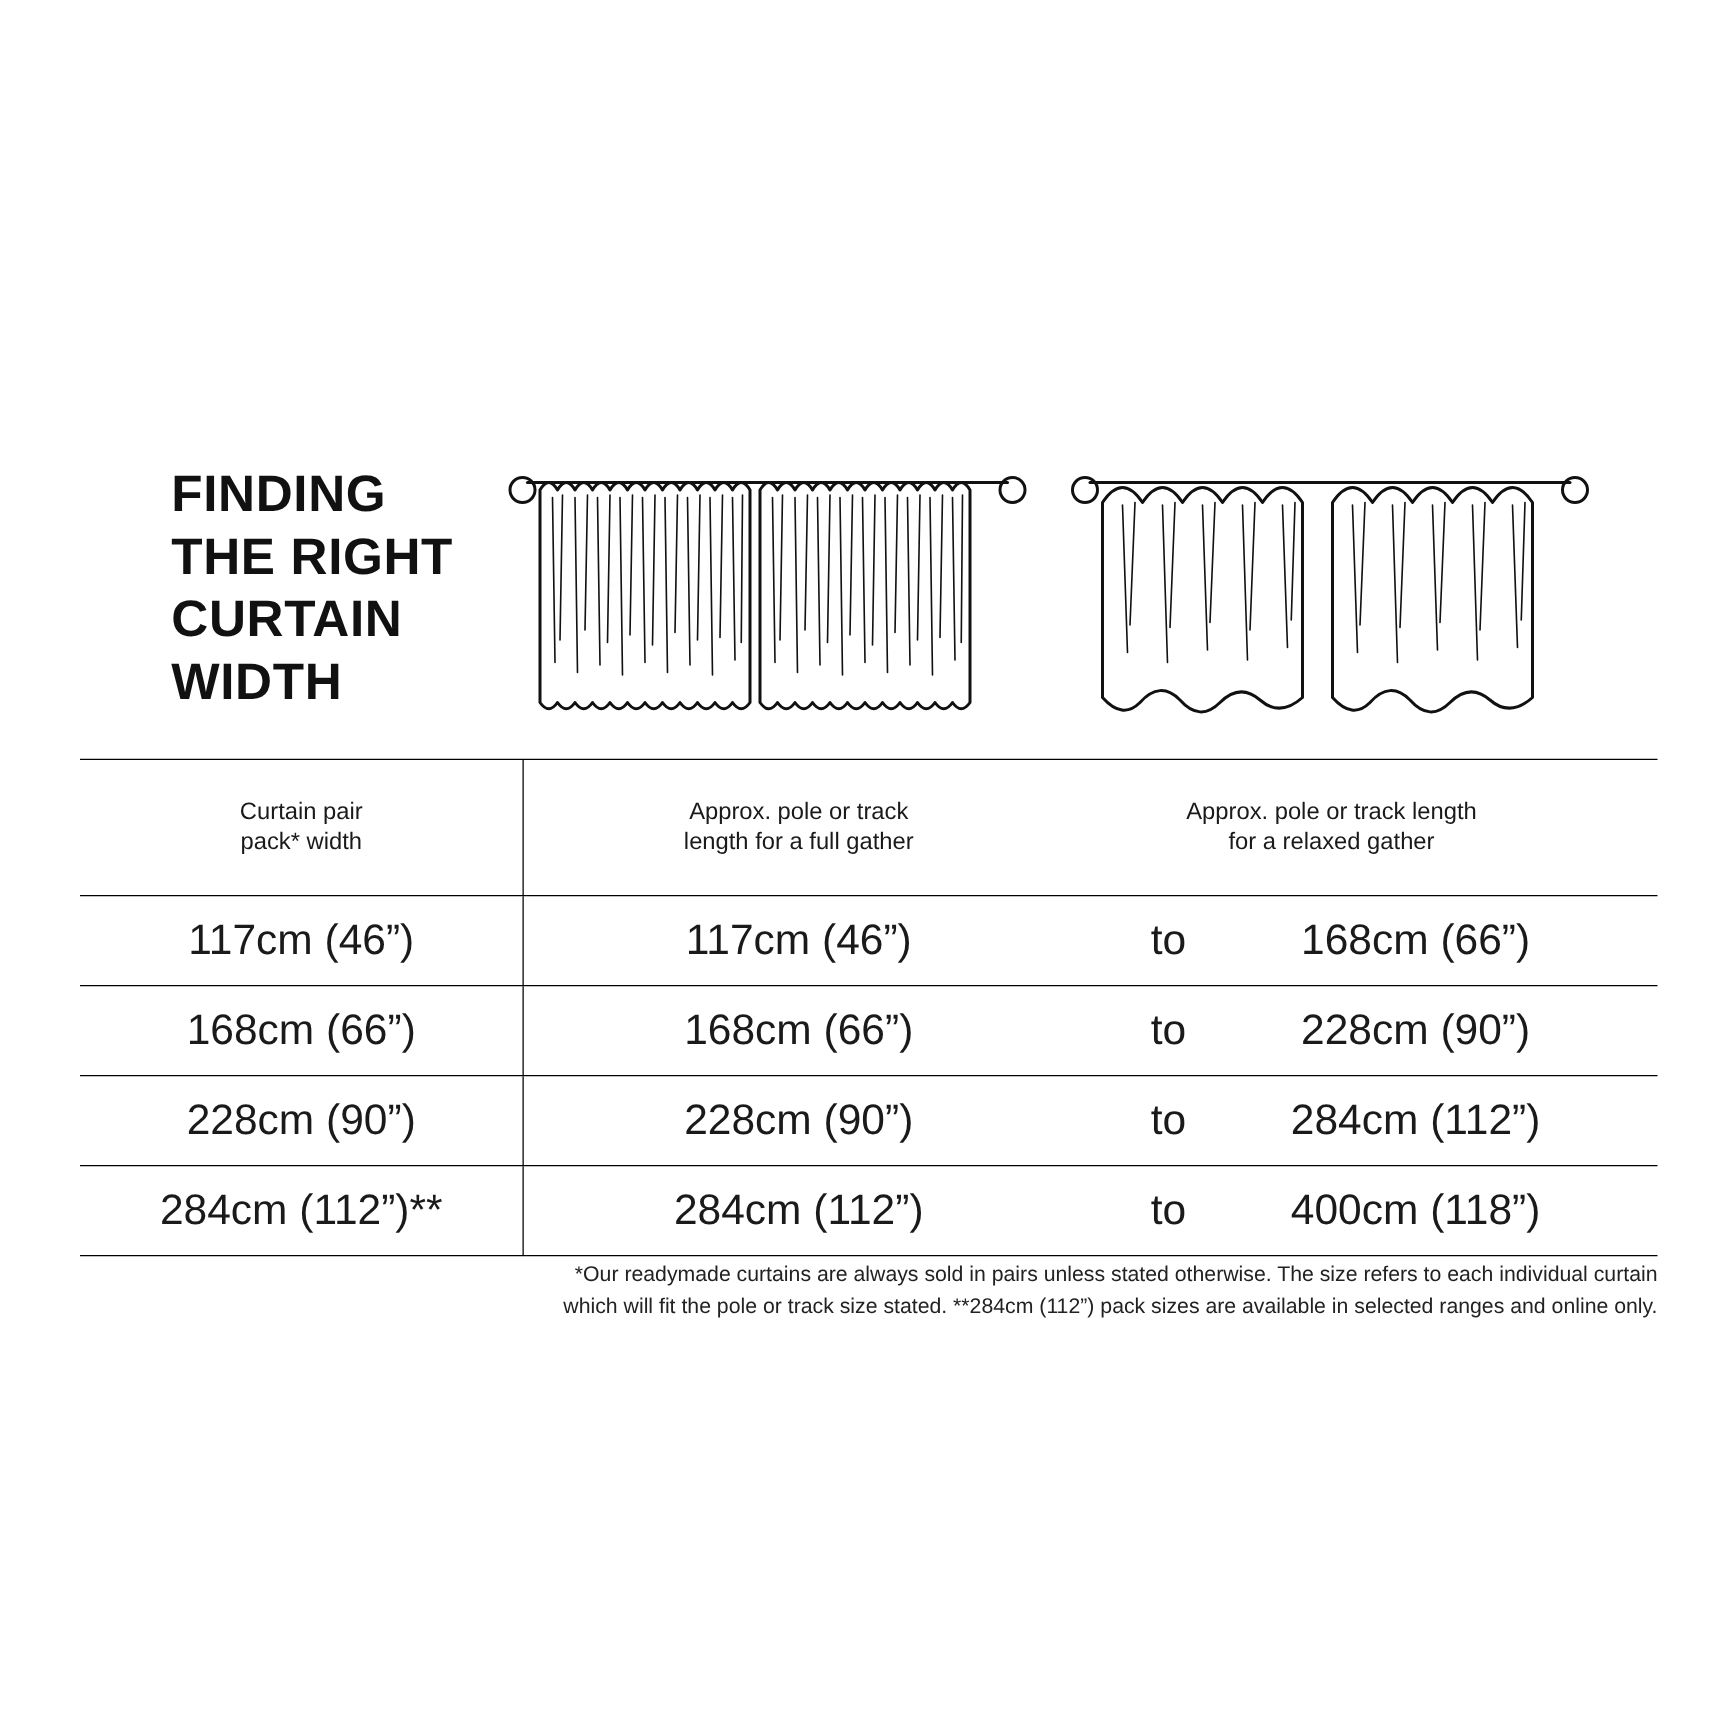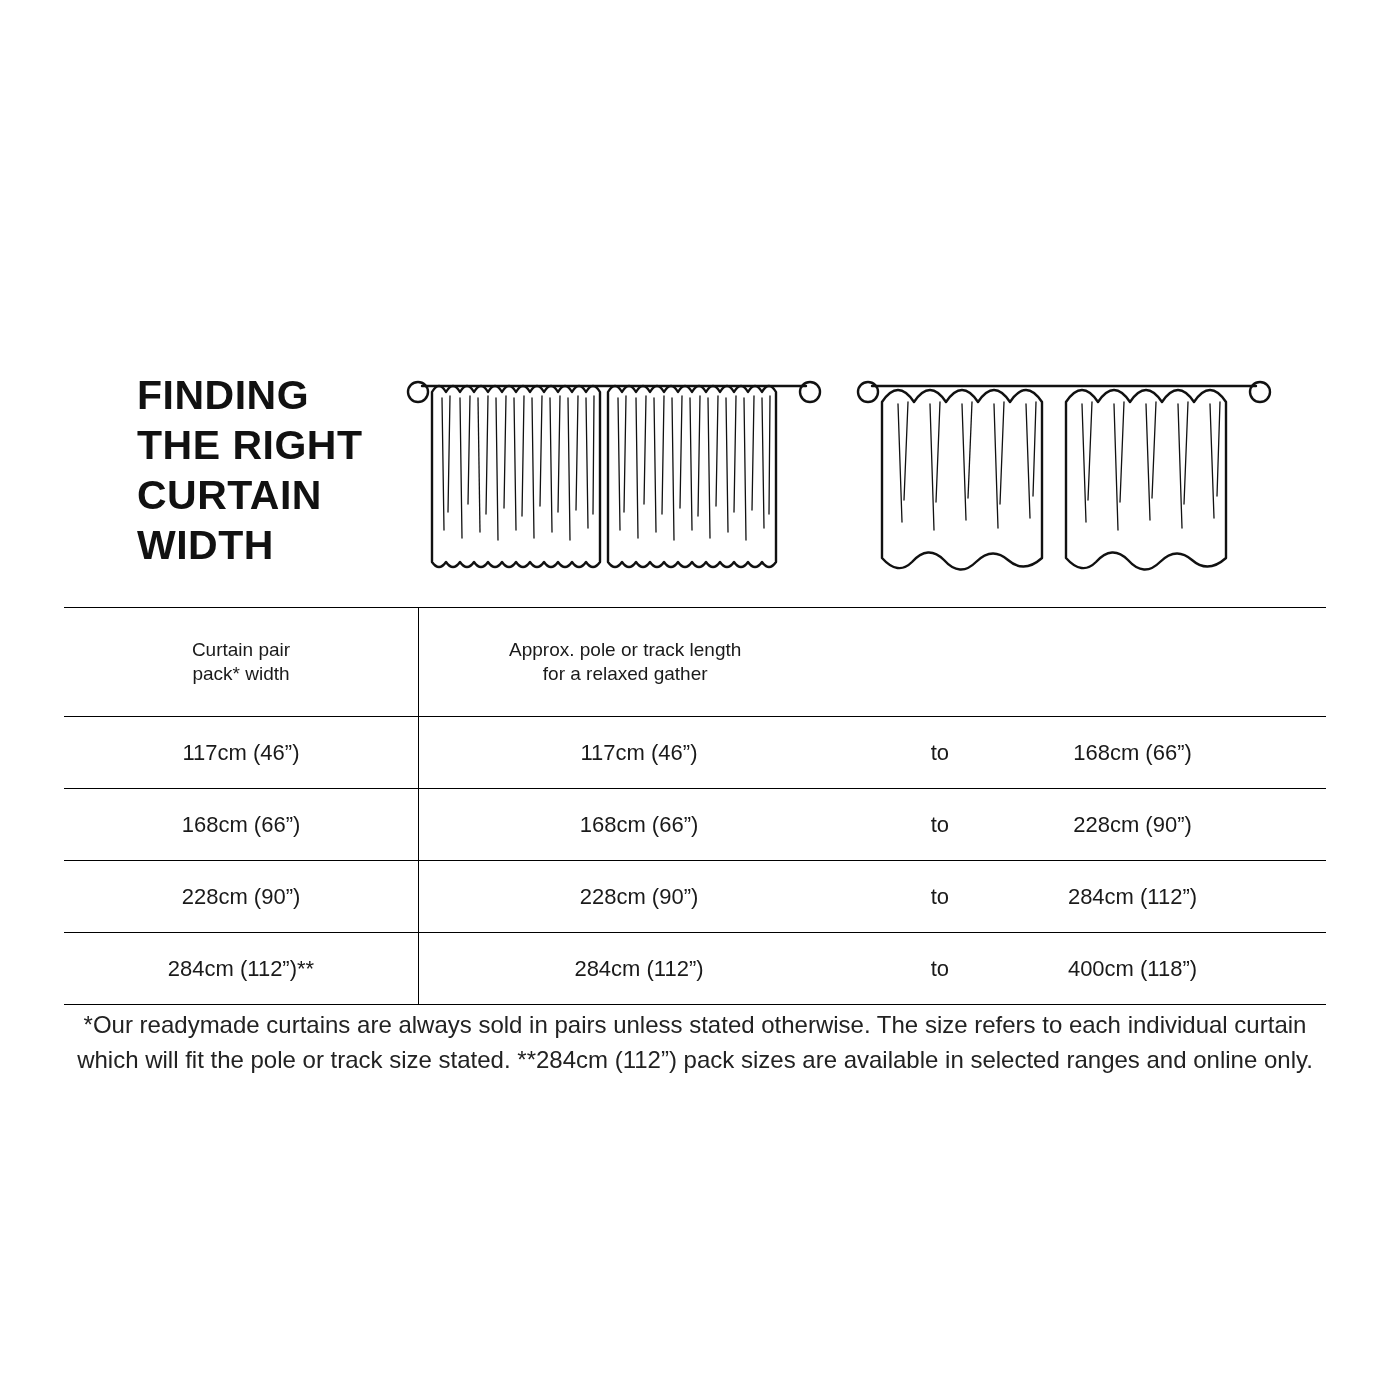--- a/index.html
+++ b/index.html
@@ -104,37 +104,37 @@
   .head-b-inner {
     display: flex;
     width: 100%;
     align-items: center;
   }
   .head-full { flex: 0 0 440px; display: flex; justify-content: center; }
   .head-gapspace { flex: 0 0 90px; }
   .head-relaxed { flex: 1; display: flex; justify-content: flex-start; padding-right: 10px; }
 
   .cell-val {
-    font-size: 22px;
+    font-size: 34px;
     color: #1a1a1a;
     text-align: center;
     white-space: nowrap;
   }
   .val-full { flex: 0 0 440px; display: flex; justify-content: center; }
   .val-to   { flex: 0 0 90px; display: flex; justify-content: flex-end; }
   .val-rel  { flex: 1; display: flex; justify-content: center; padding-right: 10px; }
 
   
   .footnote {
     position: absolute;
     left: 64px;
     top: 1008px;
     width: 1262px;
-    text-align: center;
-    font-size: 24px;
+    text-align: right;
+    font-size: 17px;
     line-height: 1.45;
     color: #222222;
     white-space: pre-line;
   }
 </style>
 </head>
 <body>
 
 <div class="sheet">
 
@@ -262,20 +262,24 @@
 
   <div class="table">
 
     <div class="row head-row">
       <div class="col-a">
         <span class="head-text">Curtain pair
 pack* width</span>
       </div>
       <div class="col-b">
         <div class="head-b-inner">
+          <div class="head-full">
+            <span class="head-text">Approx. pole or track
+length for a full gather</span>
+          </div>
           <div class="head-gapspace"></div>
           <div class="head-relaxed">
             <span class="head-text">Approx. pole or track length
 for a relaxed gather</span>
           </div>
         </div>
       </div>
     </div>
 
     <div class="row data-row">

